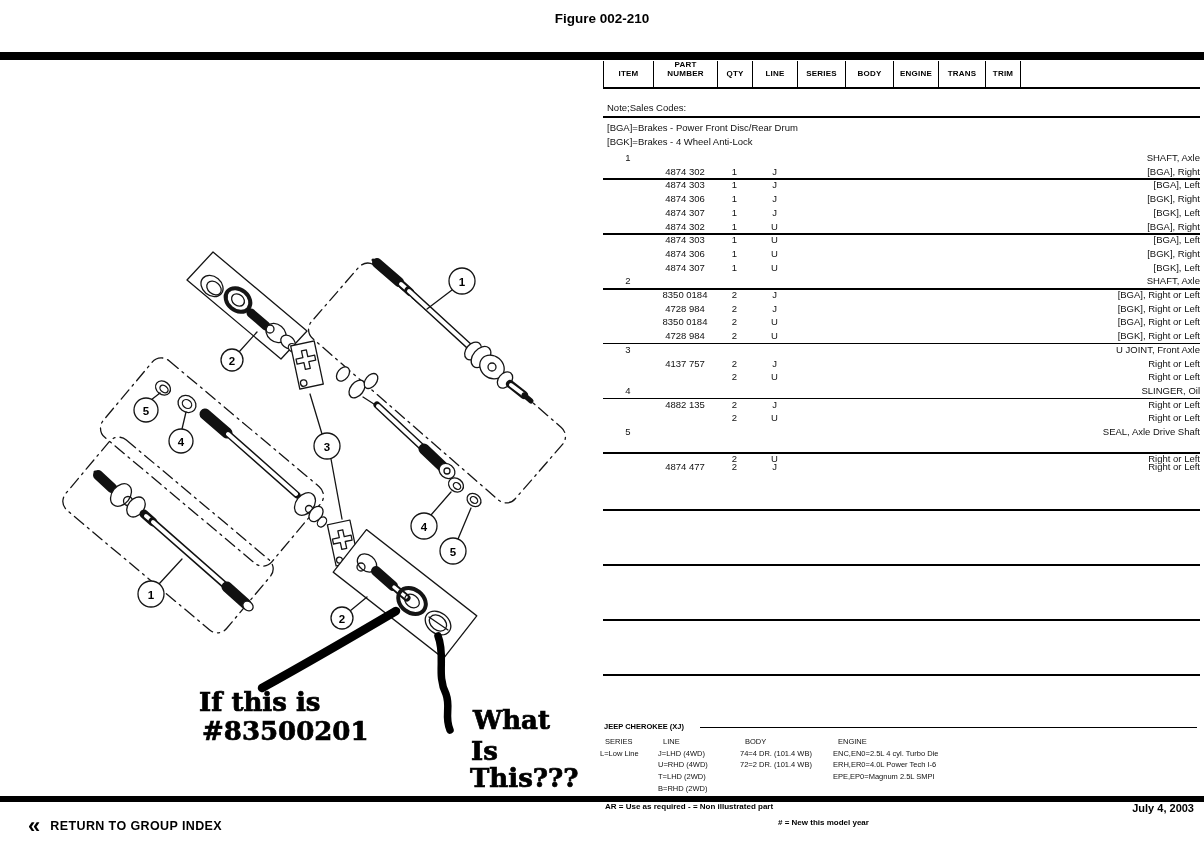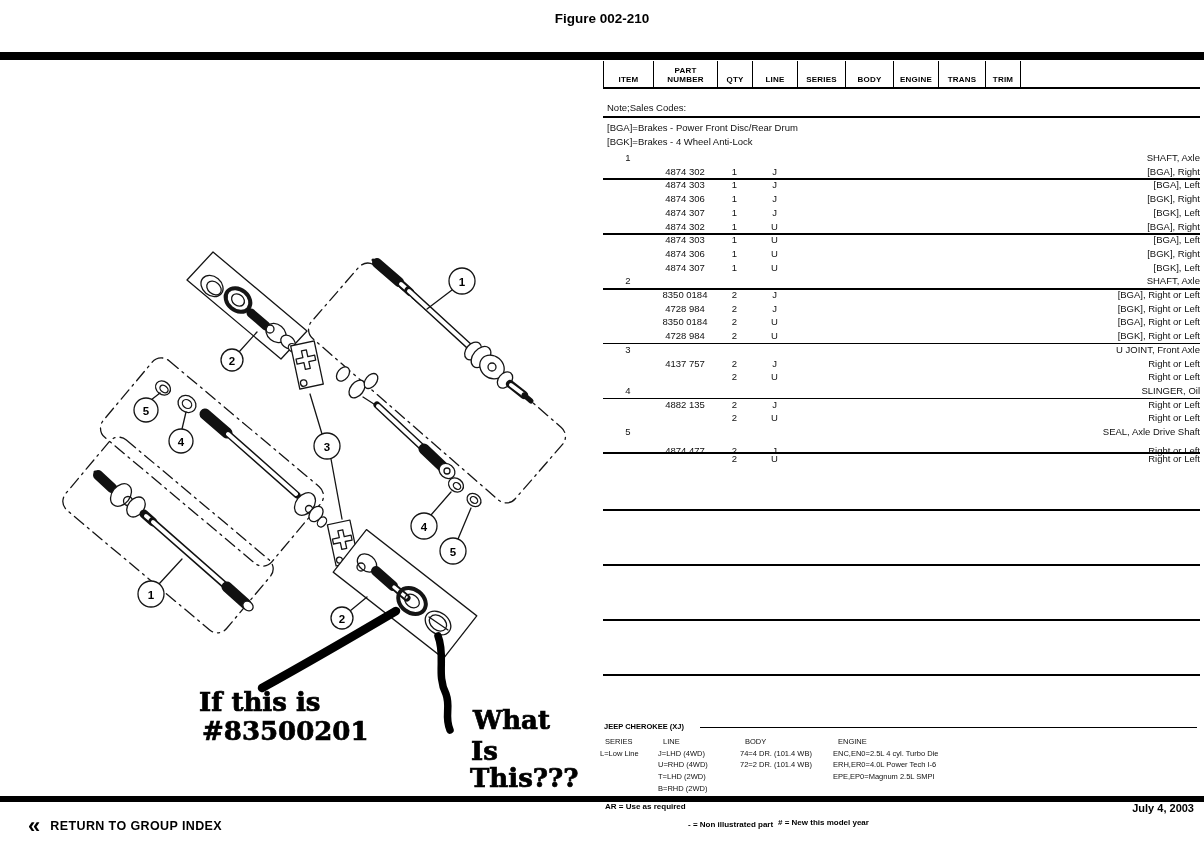--- a/index.html
+++ b/index.html
@@ -9,21 +9,21 @@
   
   #title{top:11px;left:0;width:1204px;text-align:center;font-weight:bold;
          font-size:13.5px;line-height:16.5px;color:#000;}
   
   .bar{left:0;width:1204px;background:#000;}
   
   #table{left:603px;top:0;width:597px;height:843px;}
   #table-header{position:absolute;top:61px;left:0;width:597px;height:28px;display:flex;
                 border-left:1.5px solid #000;border-bottom:2px solid #000;box-sizing:border-box;}
   .hcell{box-sizing:border-box;border-right:1.5px solid #000;display:flex;flex-direction:column;
-         justify-content:flex-end;align-items:center;padding-bottom:3px;
+         justify-content:flex-end;align-items:center;padding-bottom:9px;
          font-size:8px;font-weight:bold;line-height:9px;color:#000;letter-spacing:.2px;}
   .note{position:absolute;left:4px;font-size:9.5px;color:#111;white-space:pre;}
   .rule{position:absolute;left:0;width:597px;height:1.5px;background:#000;}
   .prow{position:absolute;left:0;width:597px;height:13.7px;display:flex;align-items:center;
         font-size:9.5px;line-height:13.7px;color:#111;}
   .c-item{width:50px;text-align:center;}
   .c-part{width:64px;text-align:center;}
   .c-qty{width:35px;text-align:center;}
   .c-line{width:45px;text-align:center;}
   .c-desc{margin-left:223px;width:180px;text-align:right;padding-left:4px;box-sizing:border-box;white-space:nowrap;}
@@ -429,21 +429,21 @@
           <div class="c-line">U</div>
           <div class="c-desc ind">Right or Left</div>
         </div>
         <div class="prow" style="top: 425px;">
           <div class="c-item">5</div>
           <div class="c-part"></div>
           <div class="c-qty"></div>
           <div class="c-line"></div>
           <div class="c-desc">SEAL, Axle Drive Shaft</div>
         </div>
-        <div class="prow" style="top: 444px;">
+        <div class="prow" style="top: 460px;">
           <div class="c-item"></div>
           <div class="c-part">4874 477</div>
           <div class="c-qty">2</div>
           <div class="c-line">J</div>
           <div class="c-desc ind">Right or Left</div>
         </div>
         <div class="rule" style="top: 452.4px;"></div>
         <div class="prow" style="top: 452.4px;">
           <div class="c-item"></div>
           <div class="c-part"></div>
@@ -481,21 +481,21 @@
       <div class="lcol" style="left: 233px;">
         <div class="lhdr">ENGINE</div>
         <div>ENC,EN0=2.5L 4 cyl. Turbo Die</div>
         <div>ERH,ER0=4.0L Power Tech I-6</div>
         <div>EPE,EP0=Magnum 2.5L SMPI</div>
       </div>
     </div>
 
   <div class="abs bar" style="top:796px;height:6px;"></div>
   <div class="abs fcodes" style="left:605px;">AR = Use as required</div>
-  <div class="abs fcodes" style="left:688px;margin-top:18px;">- = Non illustrated part</div>
+  <div class="abs fcodes" style="left:688px;">- = Non illustrated part</div>
   <div class="abs fcodes" style="left:778px;margin-top:16px;"># = New this model year</div>
   <div class="abs" id="footer-date">July 4, 2003</div>
 
   <div class="abs" id="return-link">
     <span class="chev">«</span>
     <span class="rtxt">RETURN TO GROUP INDEX</span>
   </div>
 
 </div>
 

